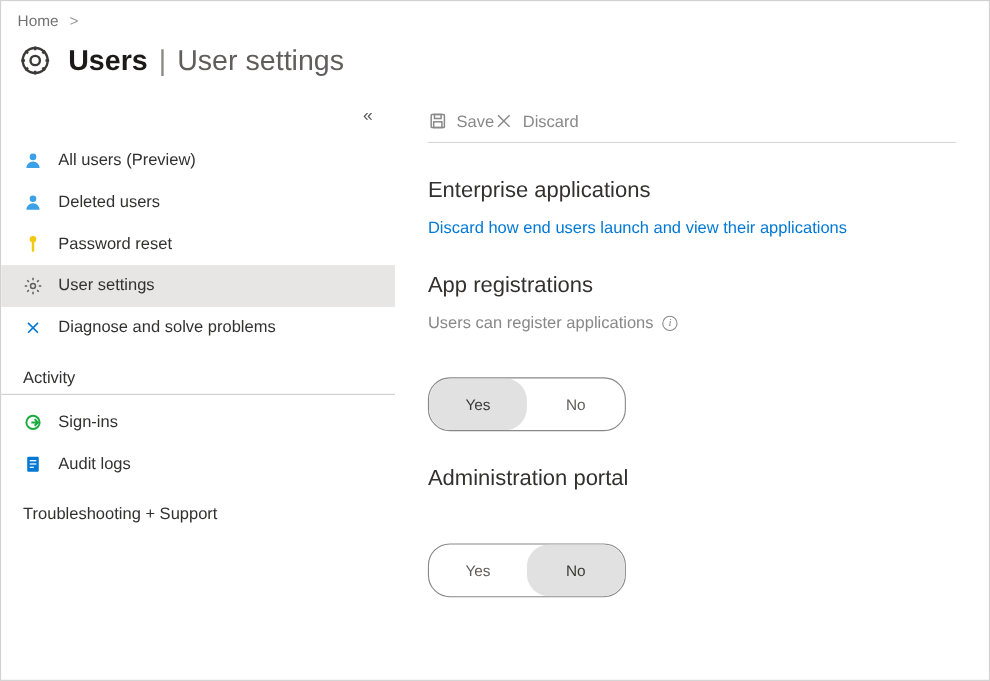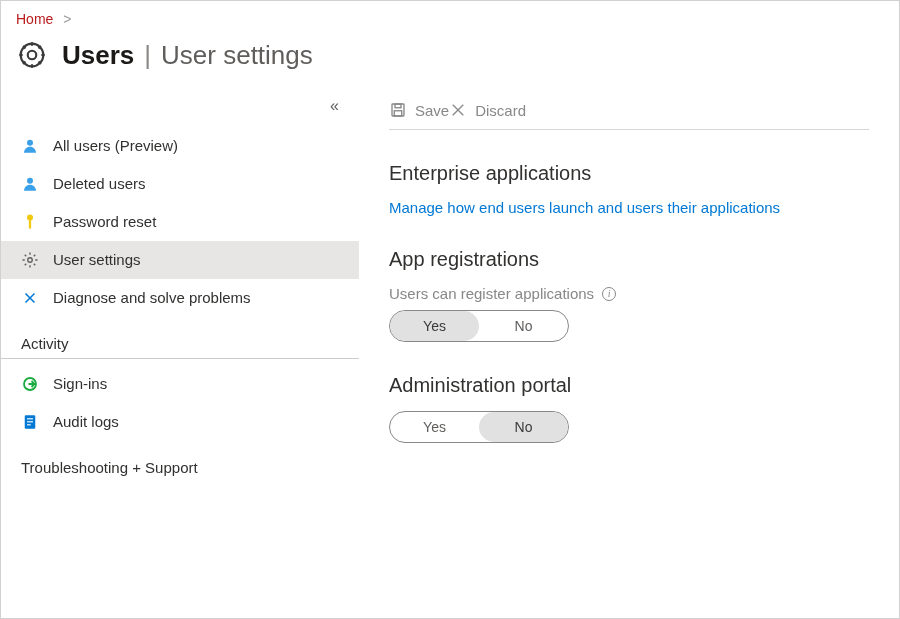--- a/index.html
+++ b/index.html
@@ -12,21 +12,21 @@
       height: 619px;
       overflow: hidden;
       border: 1px solid #d1d1d1;
     }
     .breadcrumb {
       padding: 10px 15px 6px;
       font-size: 14px;
       color: #605e5c;
     }
     .breadcrumb a {
-      color: #b91c1c;
+      color: #737373;
       text-decoration: none;
     }
     .breadcrumb .sep { margin: 0 6px; color: #999; }
     .header {
       display: flex;
       align-items: center;
       padding: 6px 15px 22px;
     }
     .header .gear {
       width: 32px; height: 32px;
@@ -139,21 +139,22 @@
       font-size: 10px;
       font-style: italic;
       font-family: Georgia, serif;
     }
     .toggle-pill {
       display: inline-flex;
       border: 1px solid #8a8886;
       border-radius: 20px;
       overflow: hidden;
       width: 180px;
-      height: 32px;
+      height: 49px;
+      margin-top: 33px;
     }
     .toggle-pill .opt {
       flex: 1;
       display: flex;
       align-items: center;
       justify-content: center;
       font-size: 14px;
       color: #605e5c;
       cursor: pointer;
       border-radius: 20px;
@@ -279,21 +280,21 @@
       </span>
       <span class="tbtn">
         <svg viewBox="0 0 24 24" fill="none" stroke="#888" stroke-width="1.8">
             <path d="M5 5l14 14M19 5L5 19"></path>
           </svg>
         <span>Discard</span>
       </span>
     </div>
 
     <div class="section-title">Enterprise applications</div>
-    <a class="link">Manage how end users launch and users their applications</a>
+    <a class="link">Discard how end users launch and view their applications</a>
 
     <div class="section-title">App registrations</div>
     <div class="sublabel">
       <span>Users can register applications</span>
       <span class="info-icon">i</span>
     </div>
     <div class="toggle-pill">
       <div class="opt selected">Yes</div>
       <div class="opt">No</div>
     </div>

